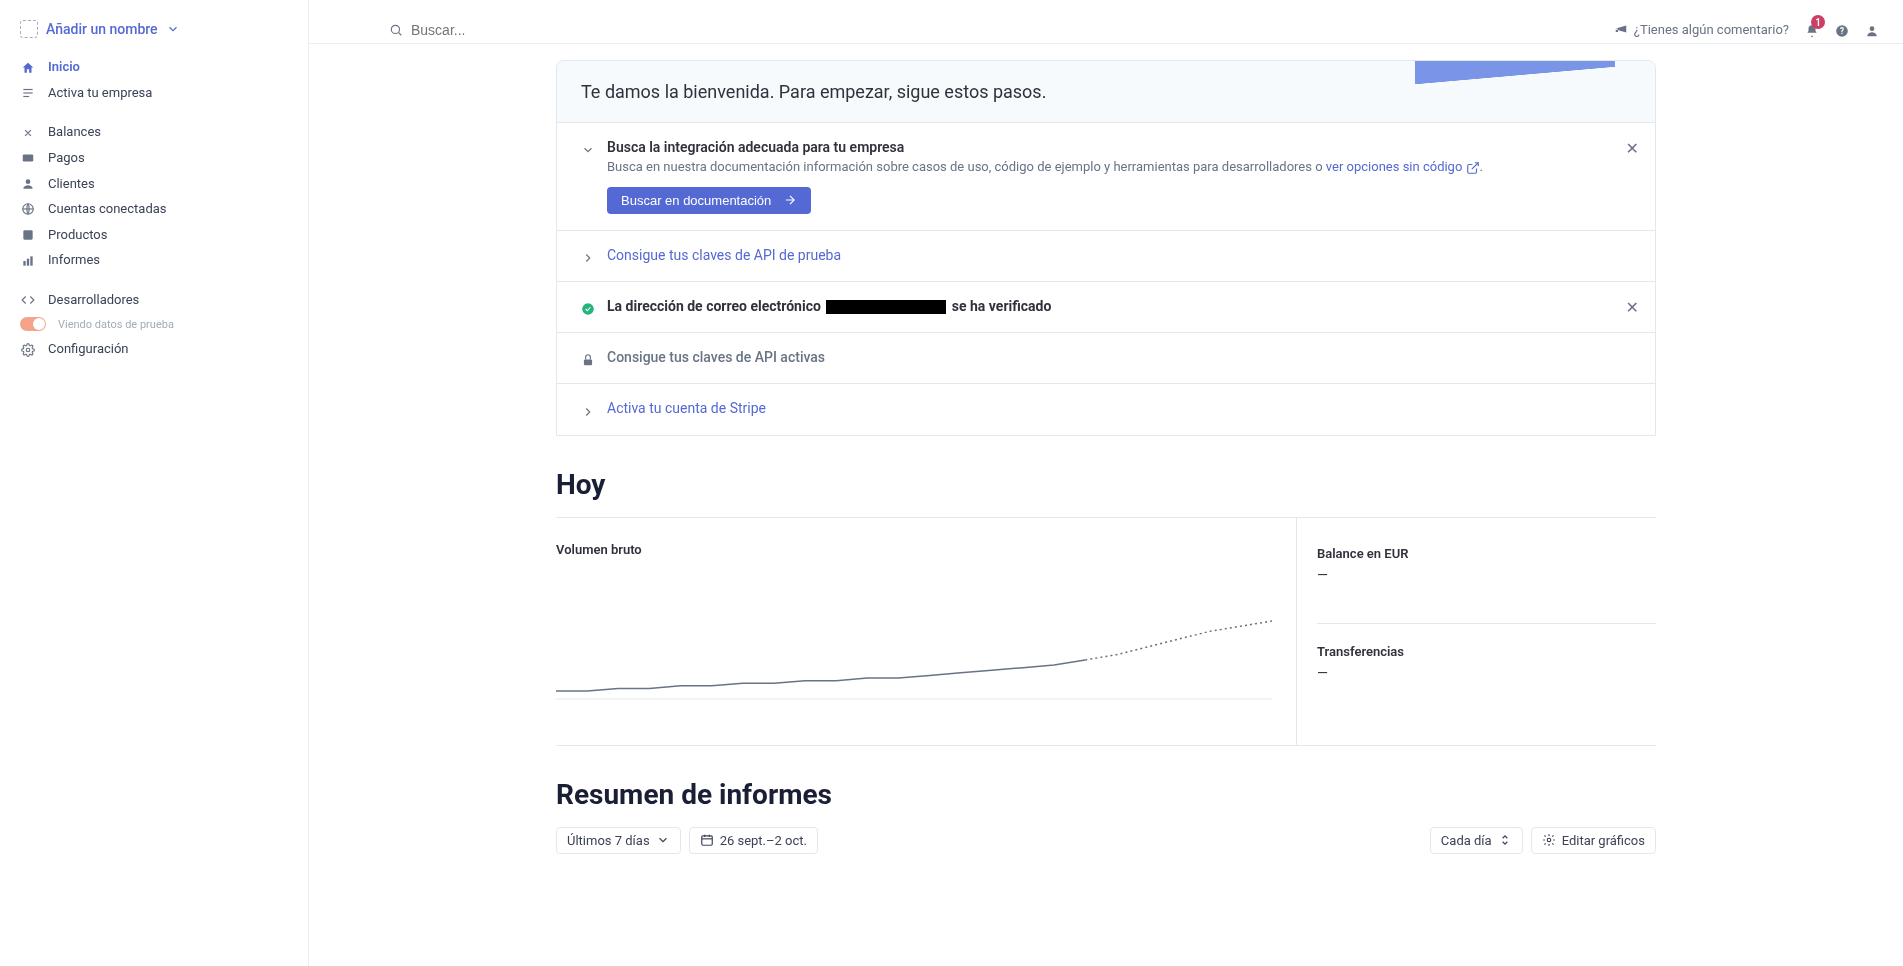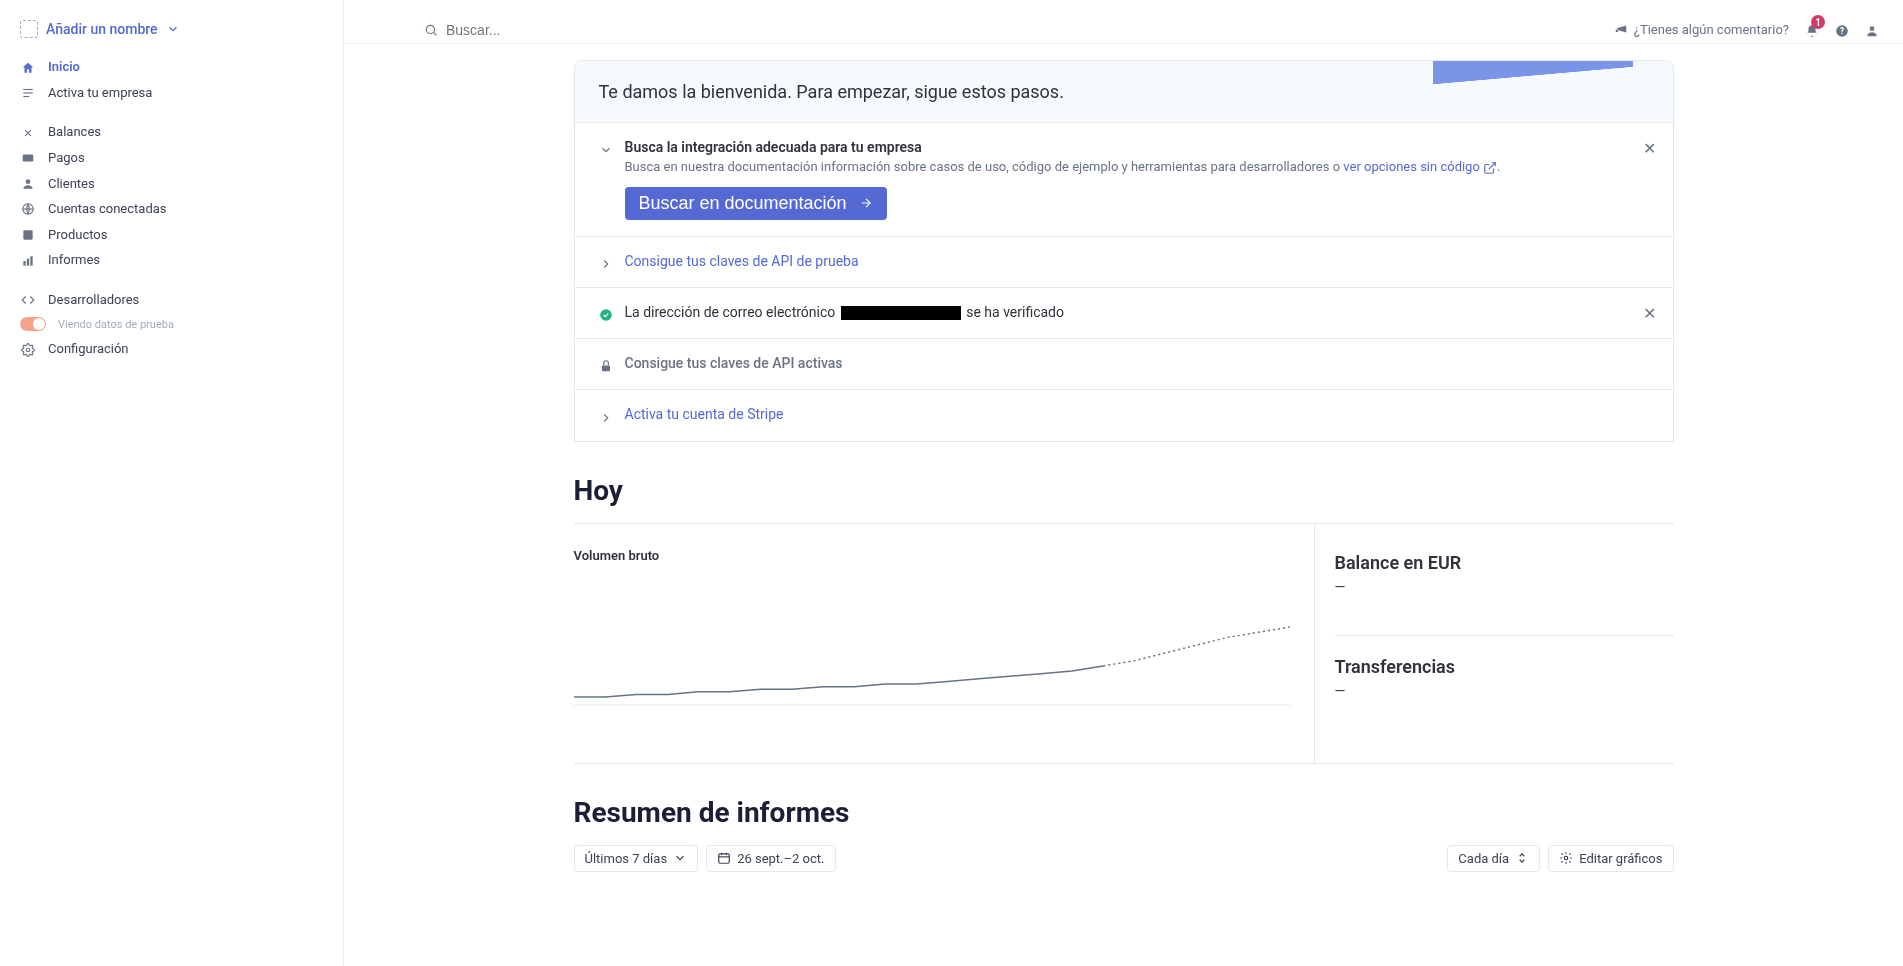--- a/index.html
+++ b/index.html
@@ -4,21 +4,21 @@
 <style>
 * { margin: 0; padding: 0; box-sizing: border-box; }
 body {
   font-family: -apple-system, BlinkMacSystemFont, "Segoe UI", Roboto, Helvetica, Arial, sans-serif;
   background: #fff;
   color: #30313d;
   font-size: 14px;
 }
 .app { display: flex; min-height: 100vh; }
 .sidebar {
-  width: 344px;
+  width: 309px;
   background: #fff;
   border-right: 1px solid #ebeef1;
   padding: 16px 0;
   flex-shrink: 0;
 }
 .account-switcher {
   display: flex; align-items: center; gap: 8px;
   padding: 4px 16px 16px 20px;
   color: #5469d4; font-weight: 500; cursor: pointer;
 }
@@ -100,21 +100,21 @@
 .step-icon.success { color: #24b47e; }
 .step-body { flex: 1; }
 .step-title { font-size: 14px; color: #30313d; font-weight: 600; }
 .step-title.link { color: #5469d4; font-weight: 400; cursor: pointer; }
 .step-title.muted { color: #697386; font-weight: 500; }
 .step-desc { font-size: 13px; color: #697386; margin-top: 4px; }
 .step-desc a { color: #5469d4; text-decoration: none; }
 .step-btn {
   margin-top: 12px; background: #5469d4; color: #fff;
   border: none; border-radius: 4px; padding: 6px 14px;
-  font-size: 18px; font-weight: 500; cursor: pointer;
+  font-size: 13px; font-weight: 500; cursor: pointer;
   display: inline-flex; align-items: center; gap: 12px;
 }
 .close-x {
   position: absolute; right: 16px; top: 16px;
   color: #697386; cursor: pointer; font-size: 16px;
 }
 .redacted {
   display: inline-block; background: #000; width: 120px; height: 14px;
   vertical-align: middle; margin: 0 2px;
 }
@@ -128,21 +128,21 @@
 }
 .chart-area {
   flex: 1; padding: 24px 24px 24px 0;
 }
 .side-stats {
   width: 360px; border-left: 1px solid #e3e8ee;
   padding: 24px 0 24px 20px;
 }
 .stat-block { padding: 4px 0 40px; }
 .stat-block + .stat-block { border-top: 1px solid #e3e8ee; padding-top: 20px; }
-.stat-label { font-size: 18px; font-weight: 600; color: #30313d; }
+.stat-label { font-size: 13px; font-weight: 600; color: #30313d; }
 .stat-value { font-size: 14px; color: #30313d; margin-top: 6px; }
 .chart-label { font-size: 13px; font-weight: 600; color: #30313d; margin-bottom: 44px; }
 .chart-svg { width: 100%; height: 100px; }
 .reports-bar {
   display: flex; align-items: flex-end; gap: 8px; margin-top: 12px;
 }
 .select-pill {
   border: 1px solid #e3e8ee; border-radius: 4px;
   padding: 5px 10px; font-size: 13px; color: #3c4257;
   display: inline-flex; align-items: center; gap: 6px;
@@ -351,21 +351,21 @@
             </div>
 
             <div class="step">
               <span class="step-icon success">
                 <svg class="ico" viewBox="0 0 24 24" fill="currentColor">
                     <circle cx="12" cy="12" r="10"></circle>
                     <path d="M8 12l3 3 5-6" stroke="#fff" stroke-width="2" fill="none"></path>
                   </svg>
               </span>
               <div class="step-body">
-                <div class="step-title" style="font-weight:400">
+                <div class="step-title" style="font-weight:700">
                   <span>La dirección de correo electrónico </span><span class="redacted"></span><span> se ha verificado</span>
                 </div>
               </div>
               <span class="close-x">✕</span>
             </div>
 
             <div class="step">
               <span class="step-icon">
                 <svg class="ico" viewBox="0 0 24 24" fill="currentColor">
                     <rect x="5" y="11" width="14" height="10" rx="2"></rect>

